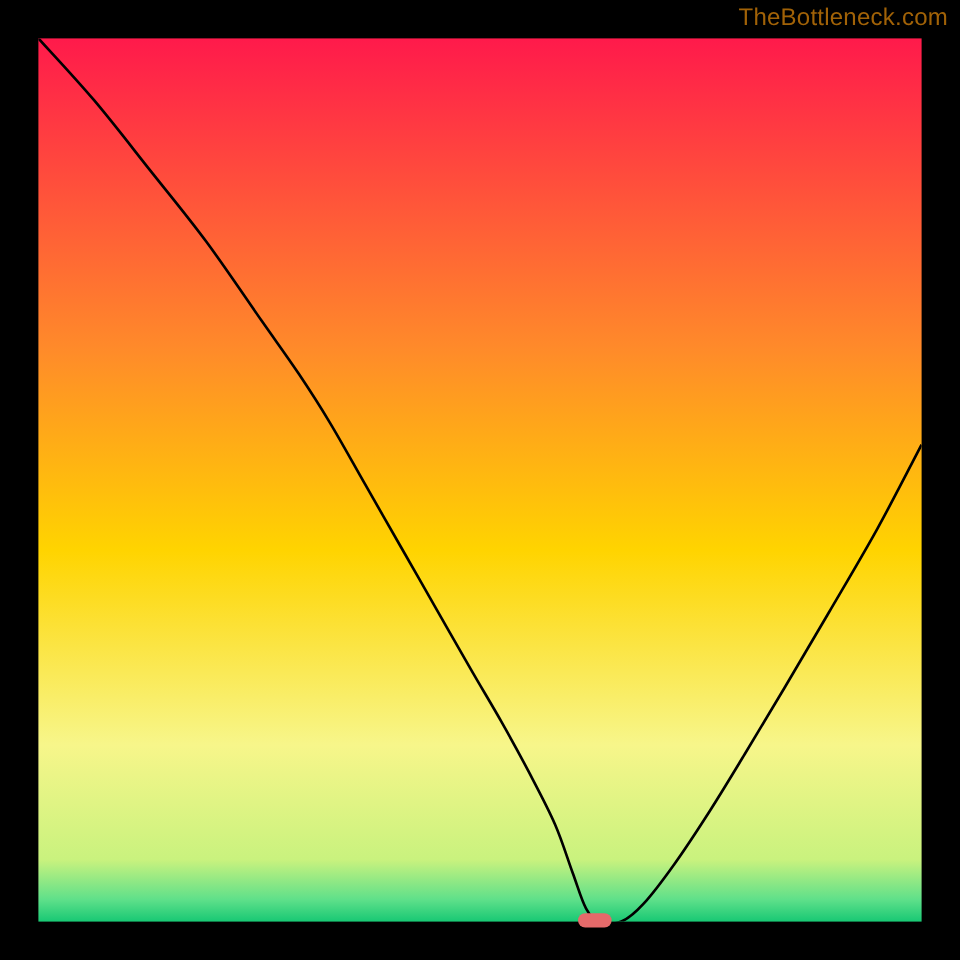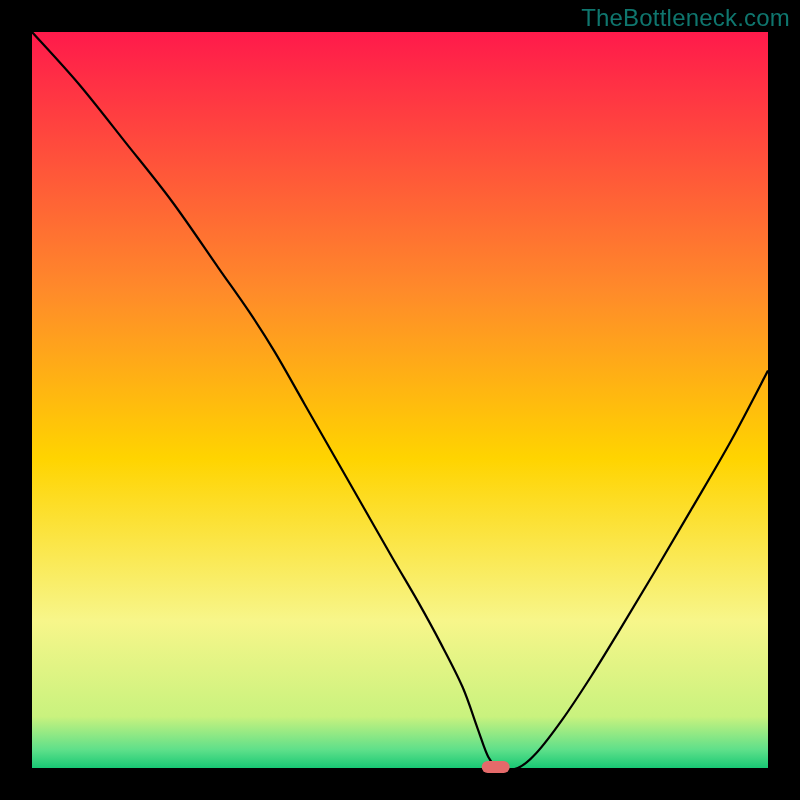--- a/index.html
+++ b/index.html
@@ -13,22 +13,22 @@
   }
   .wrap {
     position: relative;
     width: 800px;
     height: 800px;
   }
   .watermark {
     position: absolute;
     top: 4px;
     right: 10px;
-    color: #0f766e;
-    font-size: 24px;
+    color: #a16207;
+    font-size: 20px;
     font-weight: 500;
     letter-spacing: 0.2px;
   }
   svg {
     display: block;
   }
 </style>
 </head>
 <body>
 

